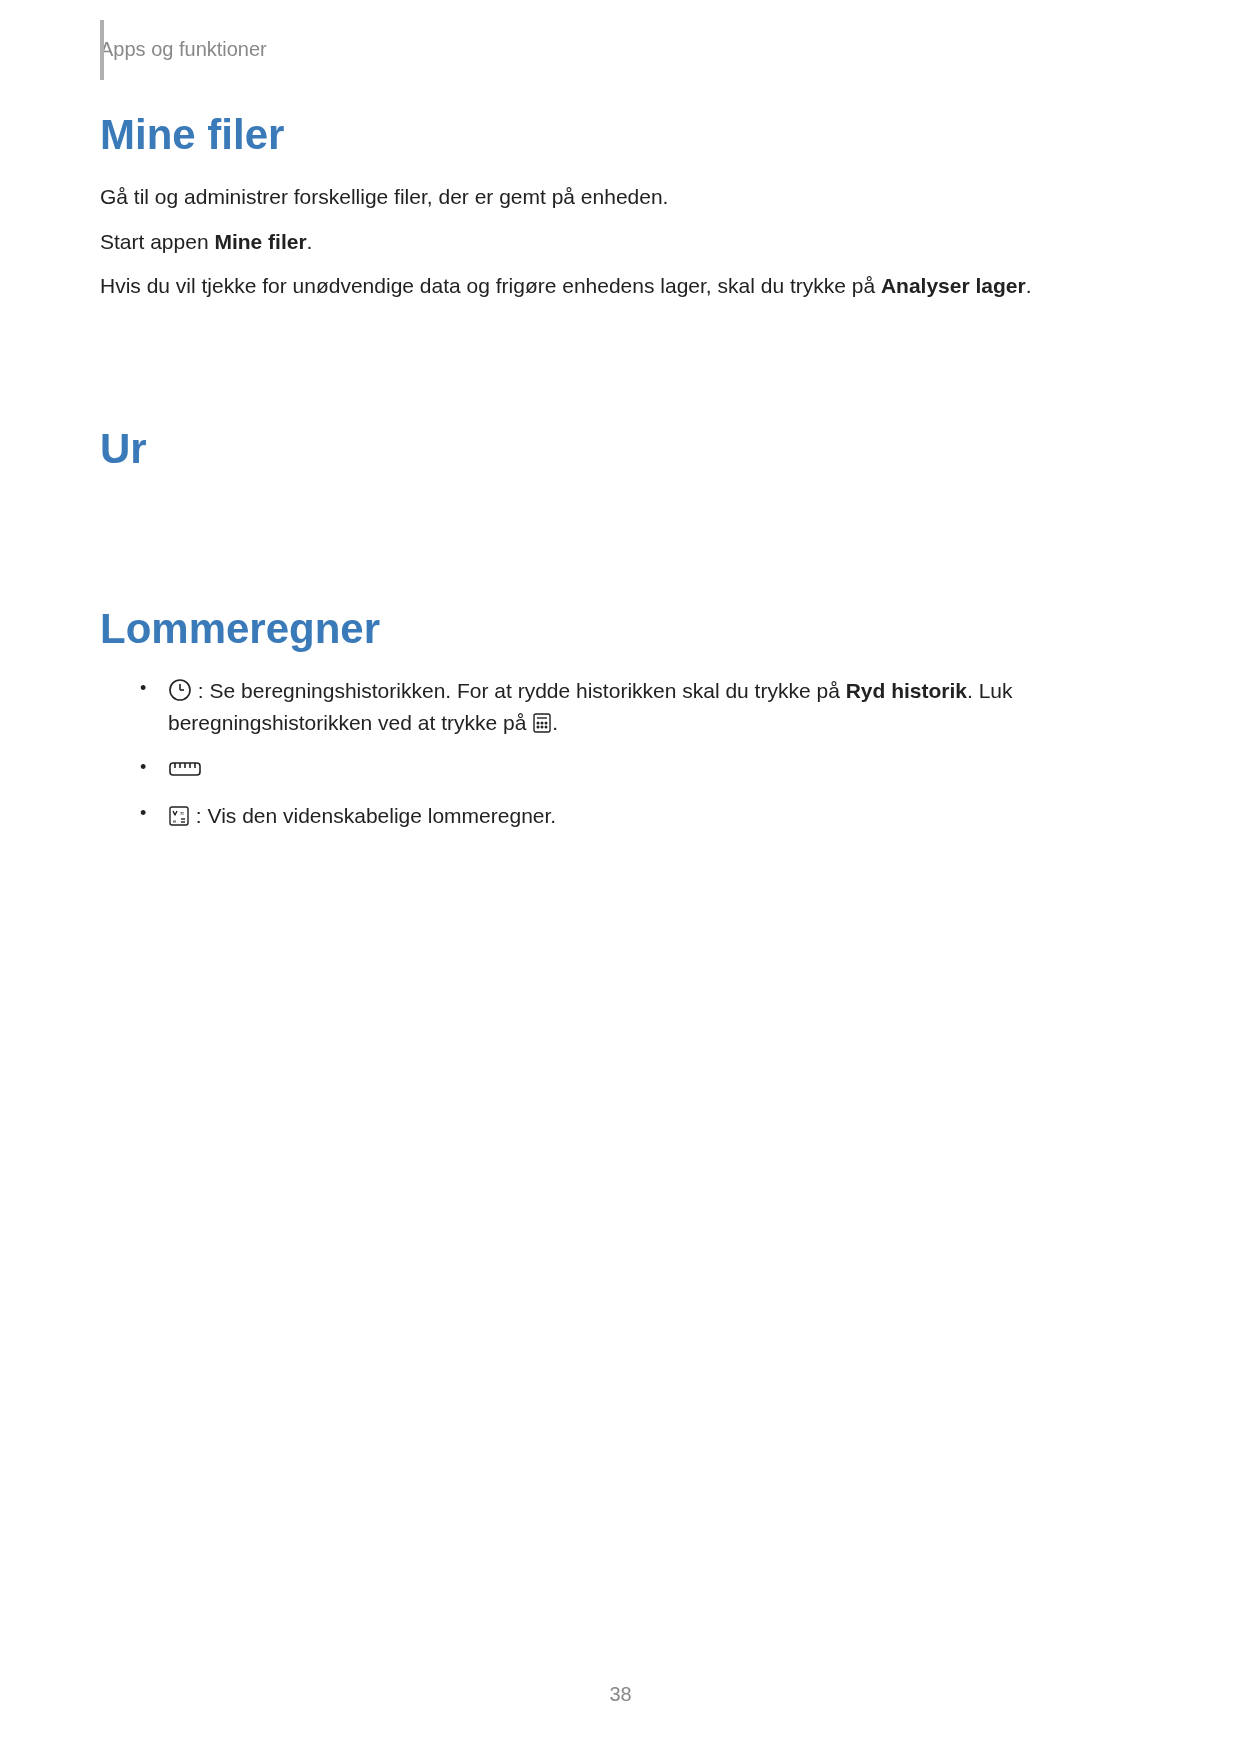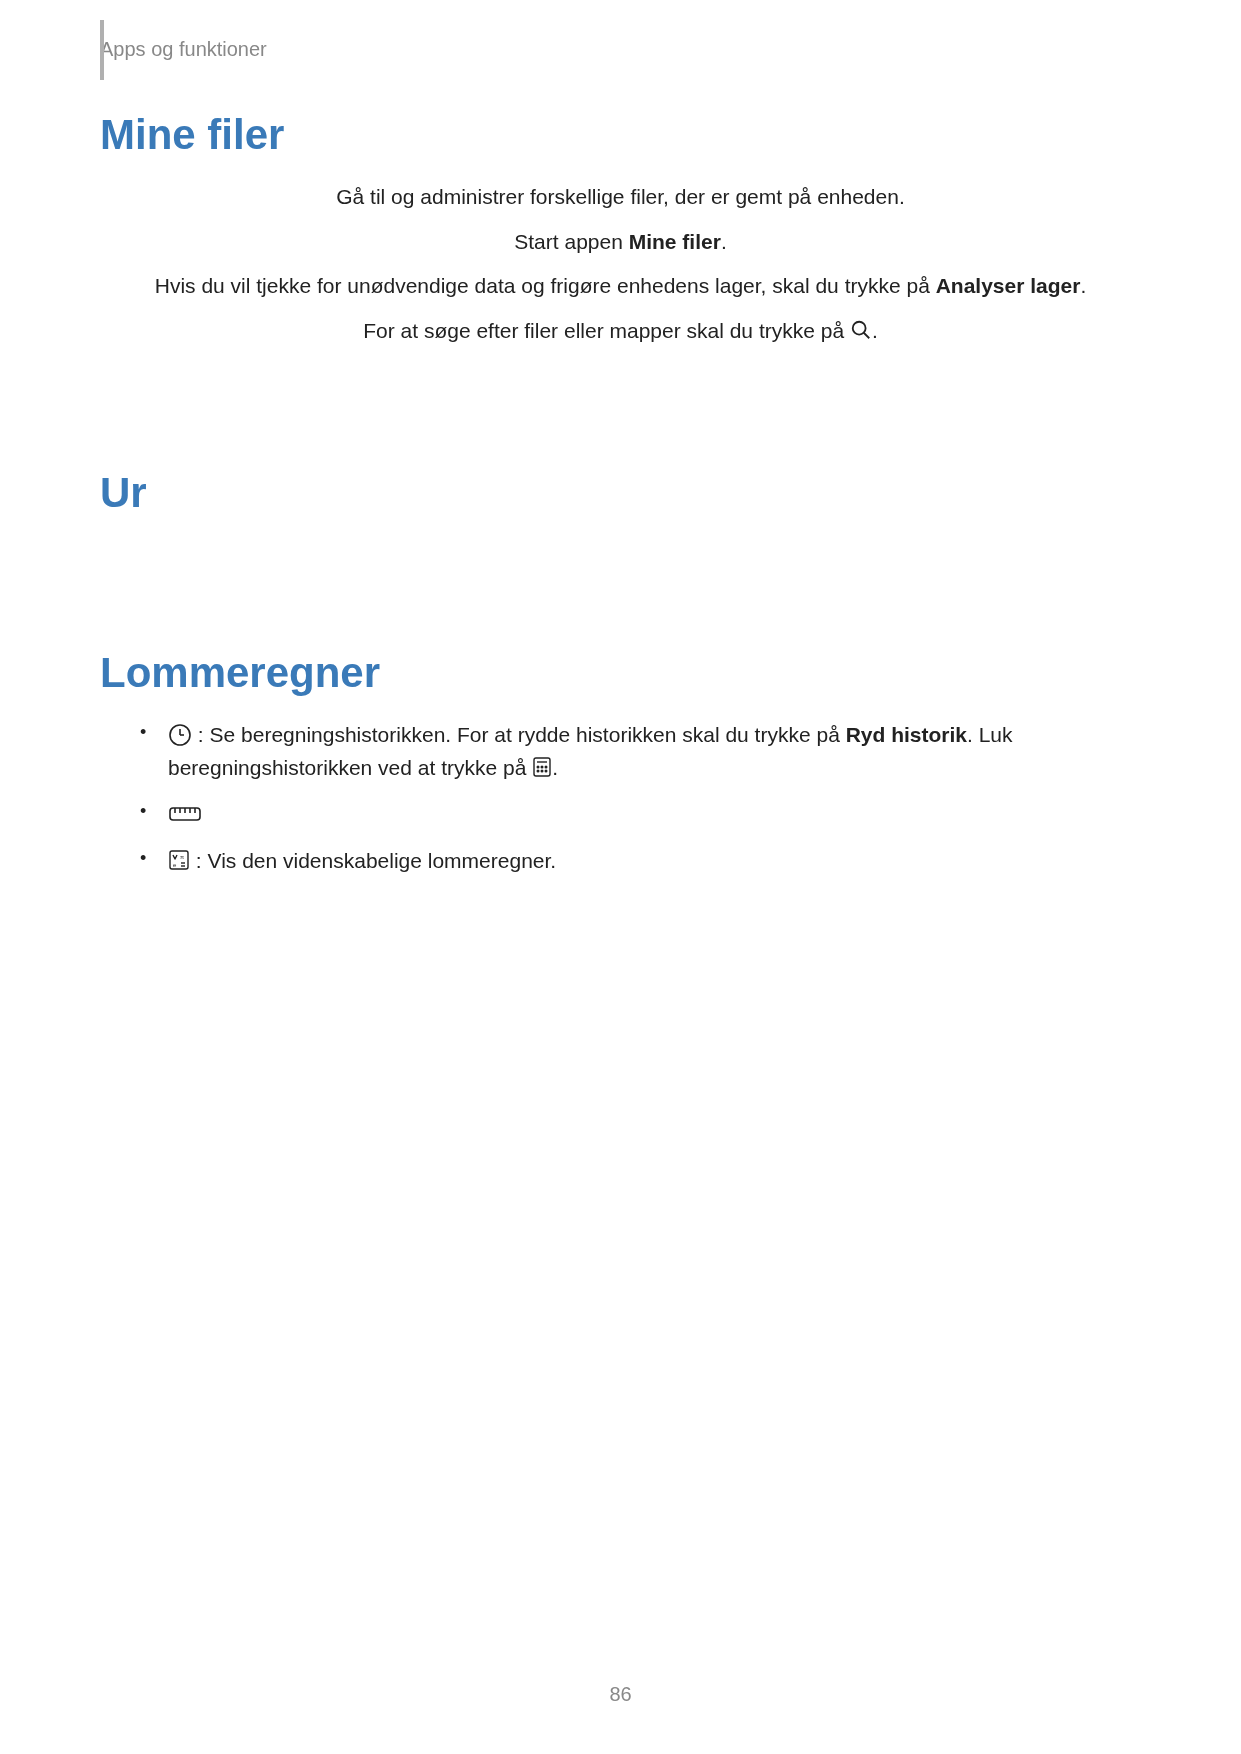--- a/index.html
+++ b/index.html
@@ -39,21 +39,20 @@
     margin: 55px 0 22px 0;
   }
   h1.section.first {
     margin-top: 50px;
   }
   p.body {
     font-size: 21px;
     line-height: 1.55;
     color: #222;
     margin: 0 0 12px 0;
-    text-align: center;
   }
   .bold {
     font-weight: 700;
   }
   ul.bullets {
     list-style: none;
     margin: 4px 0 0 0;
     padding: 0 0 0 40px;
   }
   ul.bullets > li {
@@ -107,28 +106,20 @@
   <p class="body">Gå til og administrer forskellige filer, der er gemt på enheden.</p>
 
   <p class="body">
     <span>Start appen </span><span class="bold">Mine filer</span><span>.</span>
   </p>
 
   <p class="body">
     <span>Hvis du vil tjekke for unødvendige data og frigøre enhedens lager, skal du trykke på </span><span class="bold">Analyser lager</span><span>.</span>
   </p>
 
-  <p class="body">
-    <span>For at søge efter filer eller mapper skal du trykke på </span><span class="icon">
-      <svg width="22" height="22" viewBox="0 0 24 24" fill="none" stroke="#222" stroke-width="2">
-        <circle cx="10" cy="10" r="7"></circle>
-        <line x1="15" y1="15" x2="21" y2="21"></line>
-      </svg>
-    </span><span>.</span>
-  </p>
 
   <div class="spacer-lg"></div>
 
   <h1 class="section">Ur</h1>
 
 
 
   <div class="spacer-lg"></div>
 
   <h1 class="section">Lommeregner</h1>
@@ -177,14 +168,14 @@
           <path d="M5 6 L7 10 L9 6" stroke-linejoin="round"></path>
           <text x="12" y="10" font-size="6" fill="#222" stroke="none">π</text>
           <text x="5" y="18" font-size="6" fill="#222" stroke="none">e</text>
           <line x1="13" y1="14" x2="17" y2="14"></line>
           <line x1="13" y1="17" x2="17" y2="17"></line>
         </svg>
       </span><span> : Vis den videnskabelige lommeregner.</span>
     </li>
   </ul>
 
-  <div class="page-number">86</div>
+  <div class="page-number">38</div>
 </div>
 
 </body></html>

